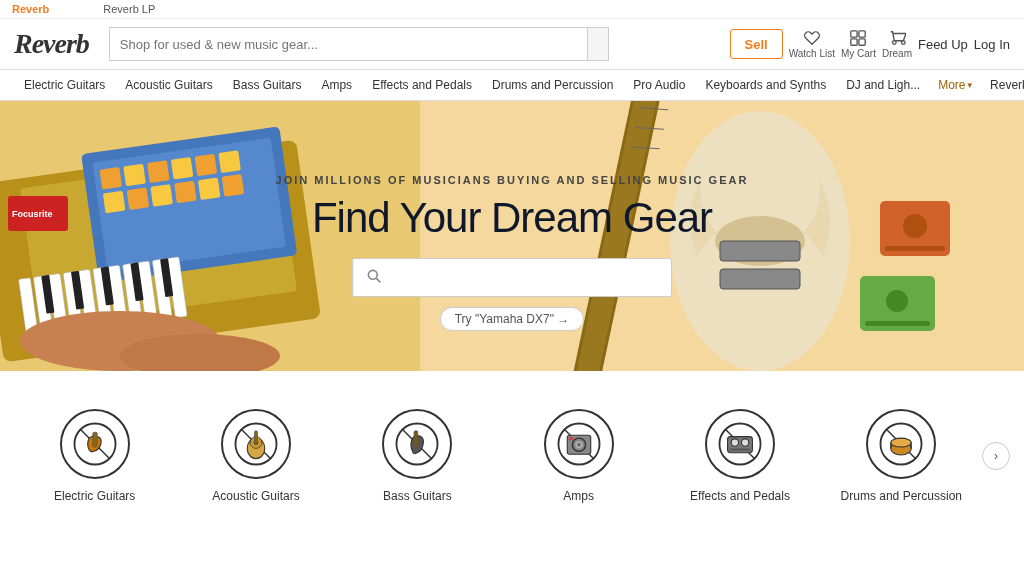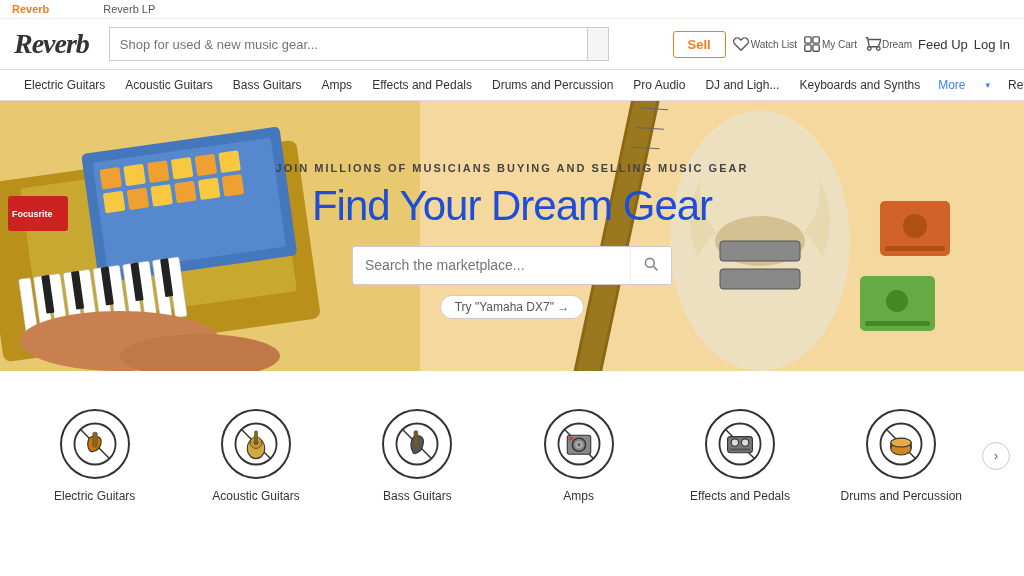--- a/index.html
+++ b/index.html
@@ -11,36 +11,36 @@
     .top-bar-link.inactive { color: #555; font-weight: normal; margin-left: 44px; }
 
     
     .header { display: flex; align-items: center; padding: 8px 14px; background: #fff; border-bottom: 1px solid #ddd; gap: 10px; }
     .logo { font-family: Georgia, serif; font-size: 28px; color: #333; font-style: italic; font-weight: bold; letter-spacing: -1px; margin-right: 10px; }
     .search-bar { flex: 1; display: flex; align-items: center; border: 1px solid #ccc; border-radius: 0; overflow: hidden; max-width: 500px; }
     .search-bar input { flex: 1; border: none; outline: none; padding: 8px 10px; font-size: 13px; color: #999; }
     .search-btn { background: #f5f5f5; border: none; border-left: 1px solid #ccc; padding: 8px 10px; cursor: pointer; color: #555; font-size: 14px; }
     .header-actions { display: flex; gap: 6px; margin-left: auto; }
     .sell-btn { border: 1.5px solid #f47c20; color: #f47c20; background: #fff; border-radius: 3px; padding: 5px 14px; font-size: 13px; font-weight: 600; cursor: pointer; }
-    .header-icon-btn { display: flex; flex-direction: row; align-items: center; font-size: 10px; color: #555; cursor: pointer; background: none; border: none; gap: 1px; }
+    .header-icon-btn { display: flex; flex-direction: column; align-items: center; font-size: 10px; color: #555; cursor: pointer; background: none; border: none; gap: 1px; }
     .header-icon-btn svg { width: 18px; height: 18px; }
     .header-text-btn { font-size: 13px; color: #333; cursor: pointer; background: none; border: none; }
 
     
     .nav { display: flex; align-items: center; border-bottom: 1px solid #ddd; padding: 0 14px; background: #fff; overflow: hidden; }
     .nav-item { padding: 8px 10px; font-size: 12px; color: #333; cursor: pointer; white-space: nowrap; text-decoration: none; }
-    .nav-more { display: flex; align-items: center; gap: 20px; padding: 8px 8px; font-size: 12px; color: #3b82f6; cursor: pointer; }
+    .nav-more { display: flex; align-items: center; gap: 2px; padding: 8px 8px; font-size: 12px; color: #a16207; cursor: pointer; }
     .nav-dropdown-arrow { font-size: 9px; }
 
     
     .hero { position: relative; width: 100%; height: 270px; background: #f5d89e; overflow: hidden; }
 
-    .hero-content { position: absolute; top: 4px; left: 0; width: 100%; height: 100%; display: flex; flex-direction: column; align-items: center; justify-content: center; text-align: center; z-index: 10; }
+    .hero-content { position: absolute; top: 16px; left: 0; width: 100%; height: 100%; display: flex; flex-direction: column; align-items: center; justify-content: center; text-align: center; z-index: 10; }
     .hero-subtitle { font-size: 11px; font-weight: 600; letter-spacing: 2px; color: #444; margin-bottom: 8px; text-transform: uppercase; }
-    .hero-title { font-size: 42px; font-weight: 300; color: #1d4ed8; margin-bottom: 16px; letter-spacing: -1px; }
+    .hero-title { font-size: 42px; font-weight: 300; color: #0f172a; margin-bottom: 16px; letter-spacing: -1px; }
     .hero-search { display: flex; align-items: center; border: 1px solid #ccc; border-radius: 3px; background: #fff; width: 320px; overflow: hidden; }
     .hero-search input { flex: 1; border: none; outline: none; padding: 9px 12px; font-size: 14px; color: #999; background: transparent; }
     .hero-search-btn { background: #fff; border: none; border-left: 1px solid #eee; padding: 9px 12px; cursor: pointer; color: #888; }
     .hero-try { margin-top: 10px; font-size: 12px; color: #555; display: flex; align-items: center; gap: 4px; cursor: pointer; background: #fff; border: 1px solid #ccc; border-radius: 20px; padding: 4px 14px; }
 
     
     .shop-section { padding: 24px 14px 16px; }
     .shop-title { text-align: center; font-size: 22px; font-weight: 400; color: #333; margin-bottom: 20px; }
     .categories { display: flex; align-items: center; gap: 0; }
     .category-item { flex: 1; display: flex; flex-direction: column; align-items: center; gap: 10px; padding: 14px 10px; cursor: pointer; }
@@ -99,22 +99,22 @@
 </div>
 
 <nav class="nav">
   <a class="nav-item">Electric Guitars</a>
   <a class="nav-item">Acoustic Guitars</a>
   <a class="nav-item">Bass Guitars</a>
   <a class="nav-item">Amps</a>
   <a class="nav-item">Effects and Pedals</a>
   <a class="nav-item">Drums and Percussion</a>
   <a class="nav-item">Pro Audio</a>
+  <a class="nav-item">Keyboards and Synths</a>
   <a class="nav-item">DJ and Ligh...</a>
-  <a class="nav-item">Keyboards and Synths</a>
   <div class="nav-more">
     <span>More</span>
     <span class="nav-dropdown-arrow">▾</span>
   </div>
   <a class="nav-item">Reverb News</a>
 
 </nav>
 
 <div class="hero">
 
@@ -189,21 +189,20 @@
     <rect x="865" y="220" width="65" height="5" rx="2" fill="#448822"></rect>
 
     <rect x="8" y="95" width="60" height="35" rx="3" fill="#cc2222"></rect>
     <text x="12" y="116" font-size="9" fill="white" font-weight="bold">Focusrite</text>
   </svg>
 
   <div class="hero-content">
     <div class="hero-subtitle">JOIN MILLIONS OF MUSICIANS BUYING AND SELLING MUSIC GEAR</div>
     <div class="hero-title">Find Your Dream Gear</div>
     <div class="hero-search">
-      <input type="text" placeholder="Search the marketplace..." style="">
       <button class="hero-search-btn">
         <svg width="16" height="16" viewBox="0 0 20 20" fill="none" stroke="#888" stroke-width="2">
             <circle cx="8.5" cy="8.5" r="5.5"></circle>
             <line x1="13" y1="13" x2="18" y2="18"></line>
           </svg>
       </button>
     </div>
     <button class="hero-try">Try "Yamaha DX7" →</button>
   </div>
 </div>

